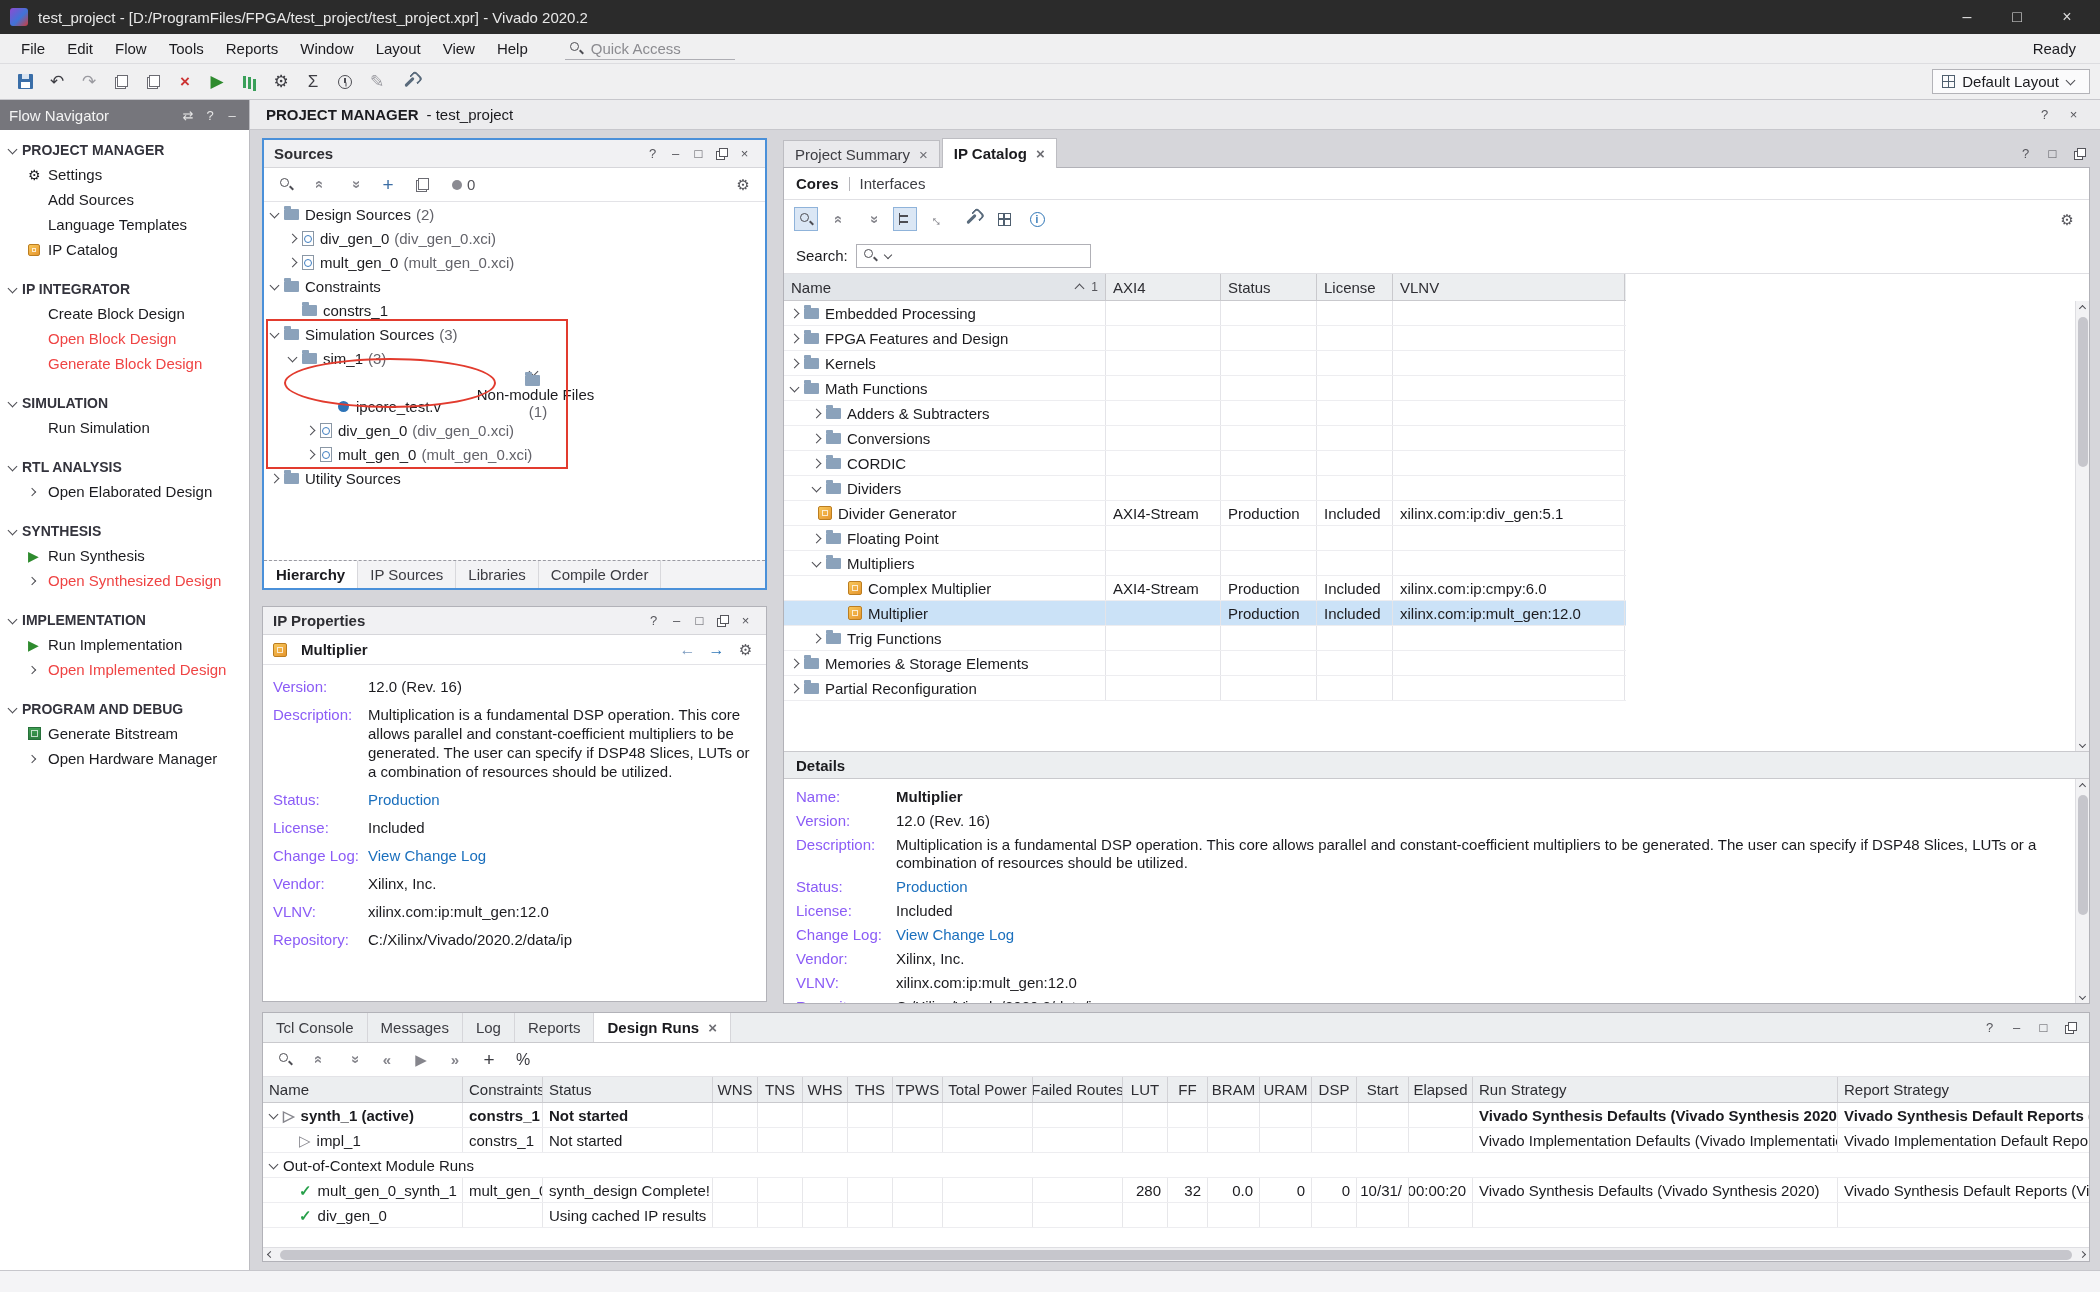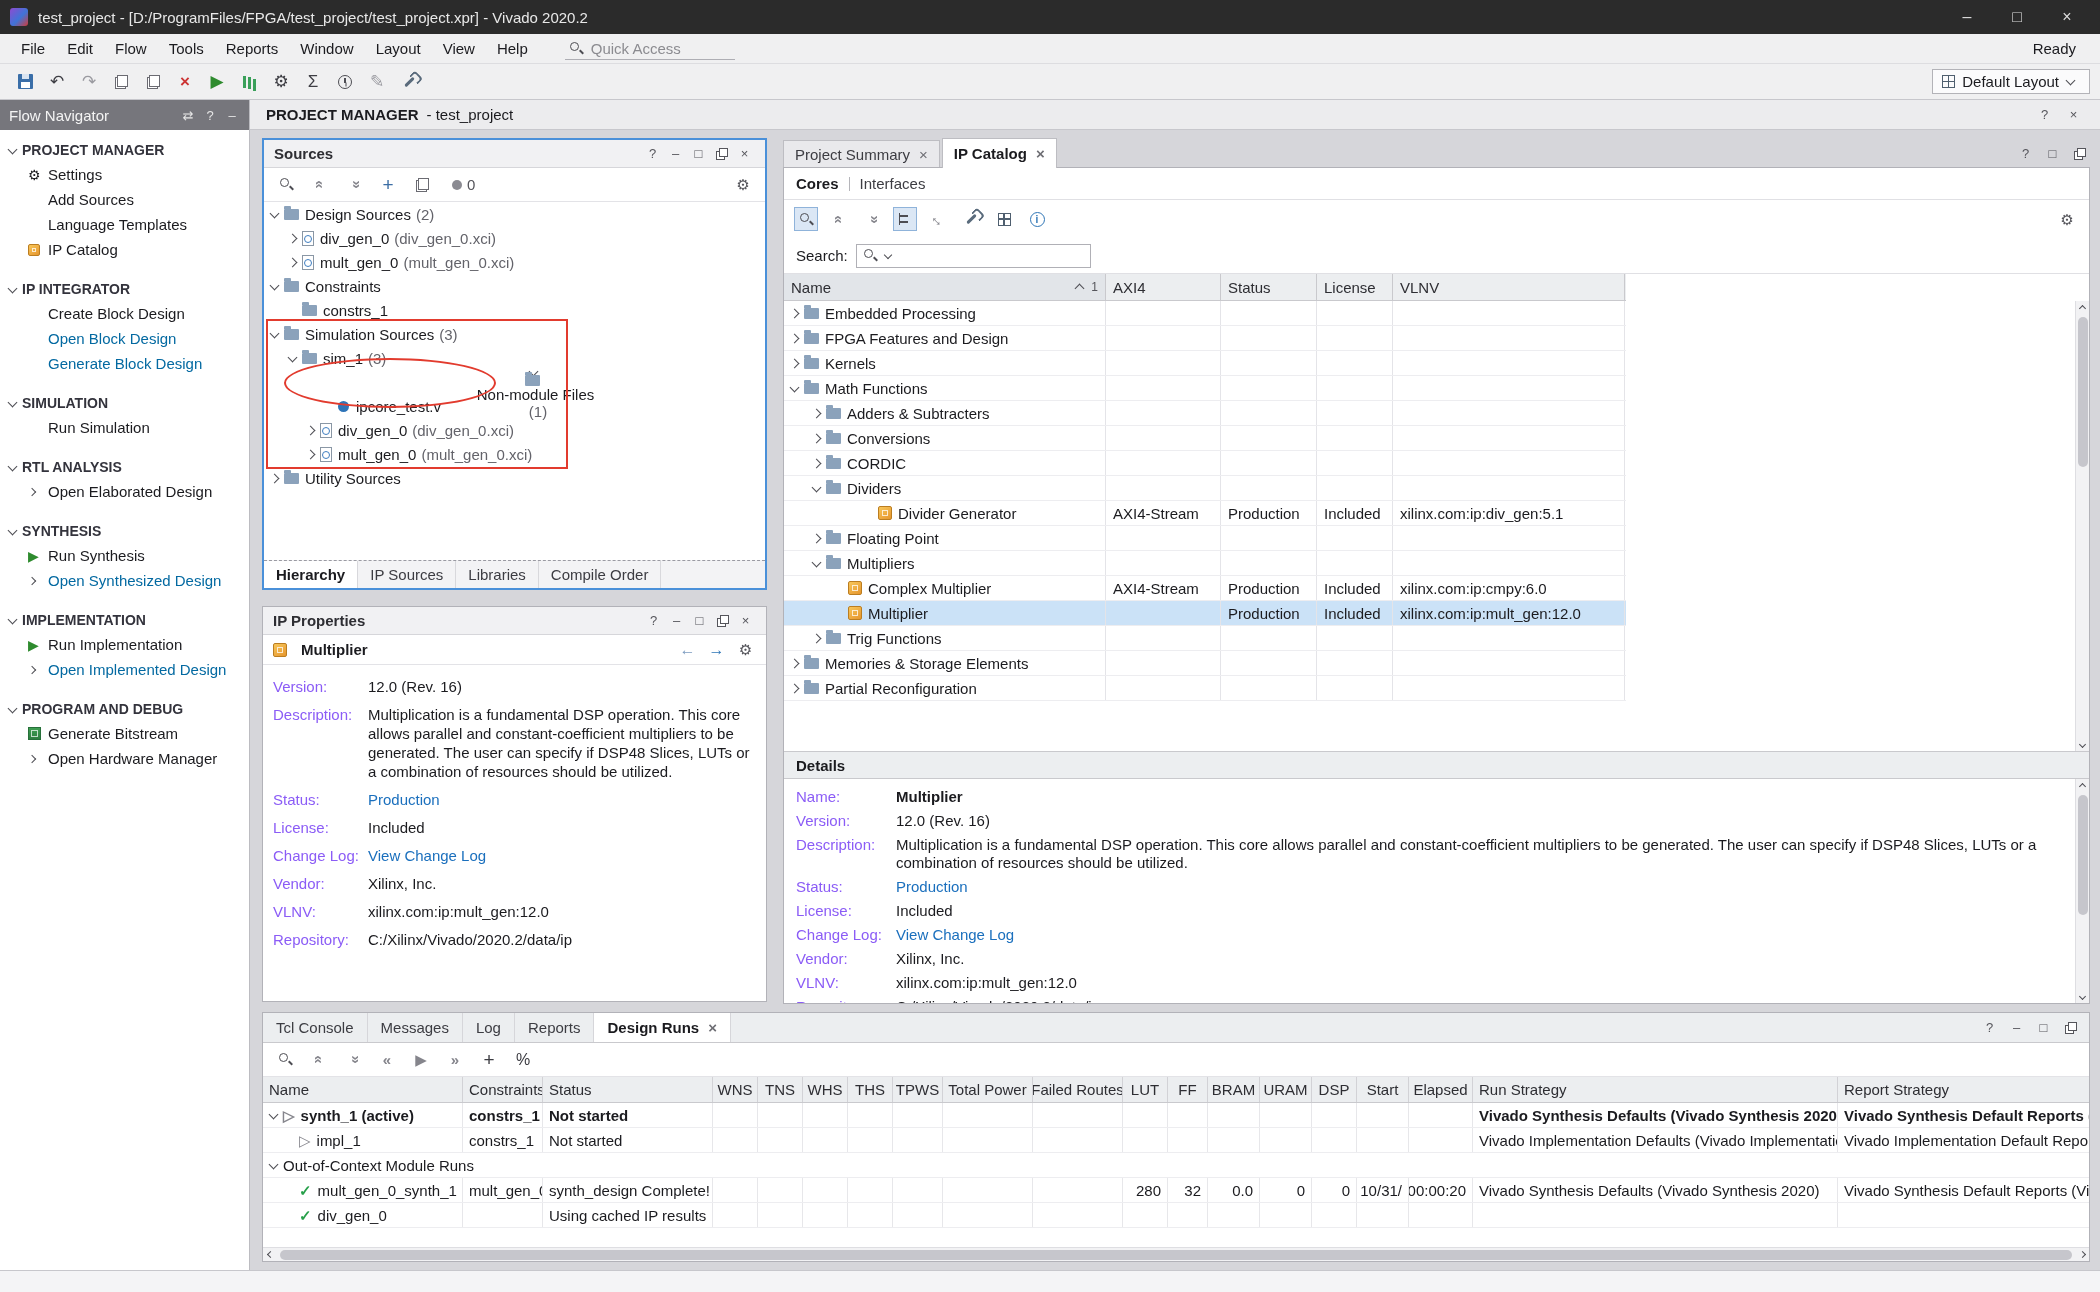--- a/index.html
+++ b/index.html
@@ -97,21 +97,21 @@
   .main-row { flex:1; display:flex; min-height:0; }
 
   .flow-nav { width:250px; background:#fff; border-right:1px solid #bcbcc1; display:flex; flex-direction:column; flex:none; }
   .flow-nav-header { height:30px; background:#76767c; color:#f4f4f4; display:flex; align-items:center; padding:0 9px; gap:8px; flex:none; }
   .fnh-icons { margin-left:auto; display:flex; gap:6px; color:#e6e6e6; }
   .fnh-icons .pctl { color:#e6e6e6; width:16px; }
   .flow-nav-body { flex:1; overflow:hidden; padding-top:8px; }
   .nav-section { margin-bottom:15px; }
   .nav-sec-header { display:flex; align-items:center; height:24px; padding:0 8px; font-weight:bold; font-size:14px; color:#33333c; }
   .nav-item { display:flex; align-items:center; height:25px; padding-left:28px; }
-  .nav-item.disabled { color:#0369a1; }
+  .nav-item.disabled { color:#ef4444; }
   .nav-slot { width:20px; display:flex; align-items:center; flex:none; }
   .nav-slot .glyph { font-size:14px; }
 
   .workspace { flex:1; display:flex; flex-direction:column; min-width:0; background:#d6d6da; }
   .pm-bar { height:30px; background:#ececee; border-bottom:1px solid #c7c7cc; display:flex; align-items:center; padding:0 16px; gap:8px; flex:none; }
   .pm-title { font-weight:bold; }
   .pm-icons { margin-left:auto; display:flex; gap:8px; }
 
   .content-row { flex:1; display:flex; min-height:0; padding:8px 10px 8px 12px; gap:16px; }
   .left-col { width:505px; flex:none; display:flex; flex-direction:column; gap:16px; }
@@ -795,21 +795,21 @@
                       <span class="chev down"></span>
                       <span class="icon-folder"></span>
                       <span class="lbl">Dividers</span>
                     </div>
                     <div class="cat-cell" style="width: 115px;"></div>
                     <div class="cat-cell" style="width: 96px;"></div>
                     <div class="cat-cell" style="width: 76px;"></div>
                     <div class="cat-cell" style="width: 232px;"></div>
                   </div>
                   <div class="cat-row">
-                    <div class="cat-cell namecell" style="width: 322px; padding-left: 80px;">
+                    <div class="cat-cell namecell" style="width: 322px; padding-left: 20px;">
                       <span class="chev none"></span>
                       <span class="icon-ip"></span>
                       <span class="lbl">Divider Generator</span>
                     </div>
                     <div class="cat-cell" style="width: 115px;">AXI4-Stream</div>
                     <div class="cat-cell" style="width: 96px;">Production</div>
                     <div class="cat-cell" style="width: 76px;">Included</div>
                     <div class="cat-cell" style="width: 232px;">xilinx.com:ip:div_gen:5.1</div>
                   </div>
                   <div class="cat-row">

